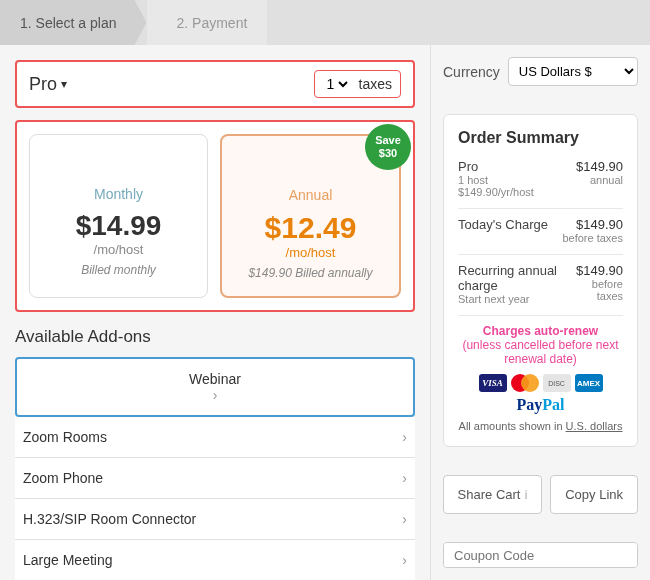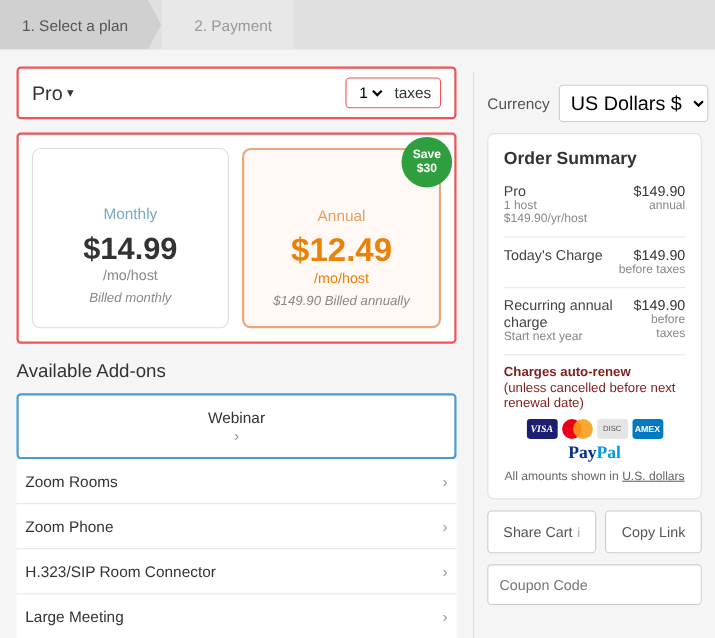--- a/index.html
+++ b/index.html
@@ -35,37 +35,37 @@
     .card.selected .card-unit { color: #e8820a; }
     .card-billing { font-size: 12px; color: #888; font-style: italic; }
     .card.selected .card-billing { color: #888; }
     .save-badge { position: absolute; top: -12px; right: -12px; background: #2e9e3e; color: white; border-radius: 50%; width: 46px; height: 46px; display: flex; flex-direction: column; align-items: center; justify-content: center; font-size: 11px; font-weight: bold; line-height: 1.2; }
 
     
     .addons-title { font-size: 17px; font-weight: 500; margin-bottom: 10px; }
     .addon-chevron { color: #999; font-size: 14px; }
 
     
-    .right-panel { width: 220px; padding: 12px; background: #f5f5f5; border-left: 1px solid #e0e0e0; display: flex; flex-direction: column; gap: 10px; overflow-y: auto; margin-top: 20px; }
+    .right-panel { width: 220px; padding: 12px; background: #f5f5f5; border-left: 1px solid #e0e0e0; display: flex; flex-direction: column; gap: 28px; overflow-y: auto; }
 
     
     .currency-row { display: flex; align-items: center; gap: 8px; }
     .currency-label { font-size: 14px; color: #555; }
-    .currency-select { flex: 1; border: 1px solid #ccc; border-radius: 4px; padding: 5px 6px; font-size: 18px; background: white; }
+    .currency-select { flex: 1; border: 1px solid #ccc; border-radius: 4px; padding: 5px 6px; font-size: 13px; background: white; }
 
     
     .order-summary { background: white; border: 1px solid #e0e0e0; border-radius: 6px; padding: 14px; }
     .order-summary-title { font-size: 16px; font-weight: 600; margin-bottom: 12px; }
     .summary-row { display: flex; justify-content: space-between; align-items: flex-start; margin-bottom: 10px; }
     .summary-label { font-size: 13px; color: #444; }
     .summary-sublabel { font-size: 11px; color: #888; }
     .summary-value { font-size: 13px; color: #333; text-align: right; }
     .summary-subvalue { font-size: 11px; color: #888; text-align: right; }
     .summary-divider { border: none; border-top: 1px solid #e8e8e8; margin: 8px 0; }
-    .auto-renew { font-size: 12px; color: #7f1d1d; margin-top: 8px; margin-bottom: 8px; }
+    .auto-renew { font-size: 12px; color: #ec4899; text-align: center; margin-top: 8px; margin-bottom: 8px; }
     .payment-icons { display: flex; align-items: center; justify-content: center; gap: 4px; margin-bottom: 6px; flex-wrap: wrap; }
     .payment-icon { width: 28px; height: 18px; border-radius: 3px; display: inline-flex; align-items: center; justify-content: center; font-size: 8px; font-weight: bold; }
     .visa-icon { background: #1a1f71; color: white; }
     .amex-icon { background: #007bc1; color: white; }
     .paypal-text { color: #003087; font-weight: bold; font-size: 16px; font-family: serif; }
     .paypal-text span { color: #009cde; }
     .amounts-note { font-size: 11px; color: #666; text-align: center; }
     .amounts-note u { text-decoration: underline; }
 
     

